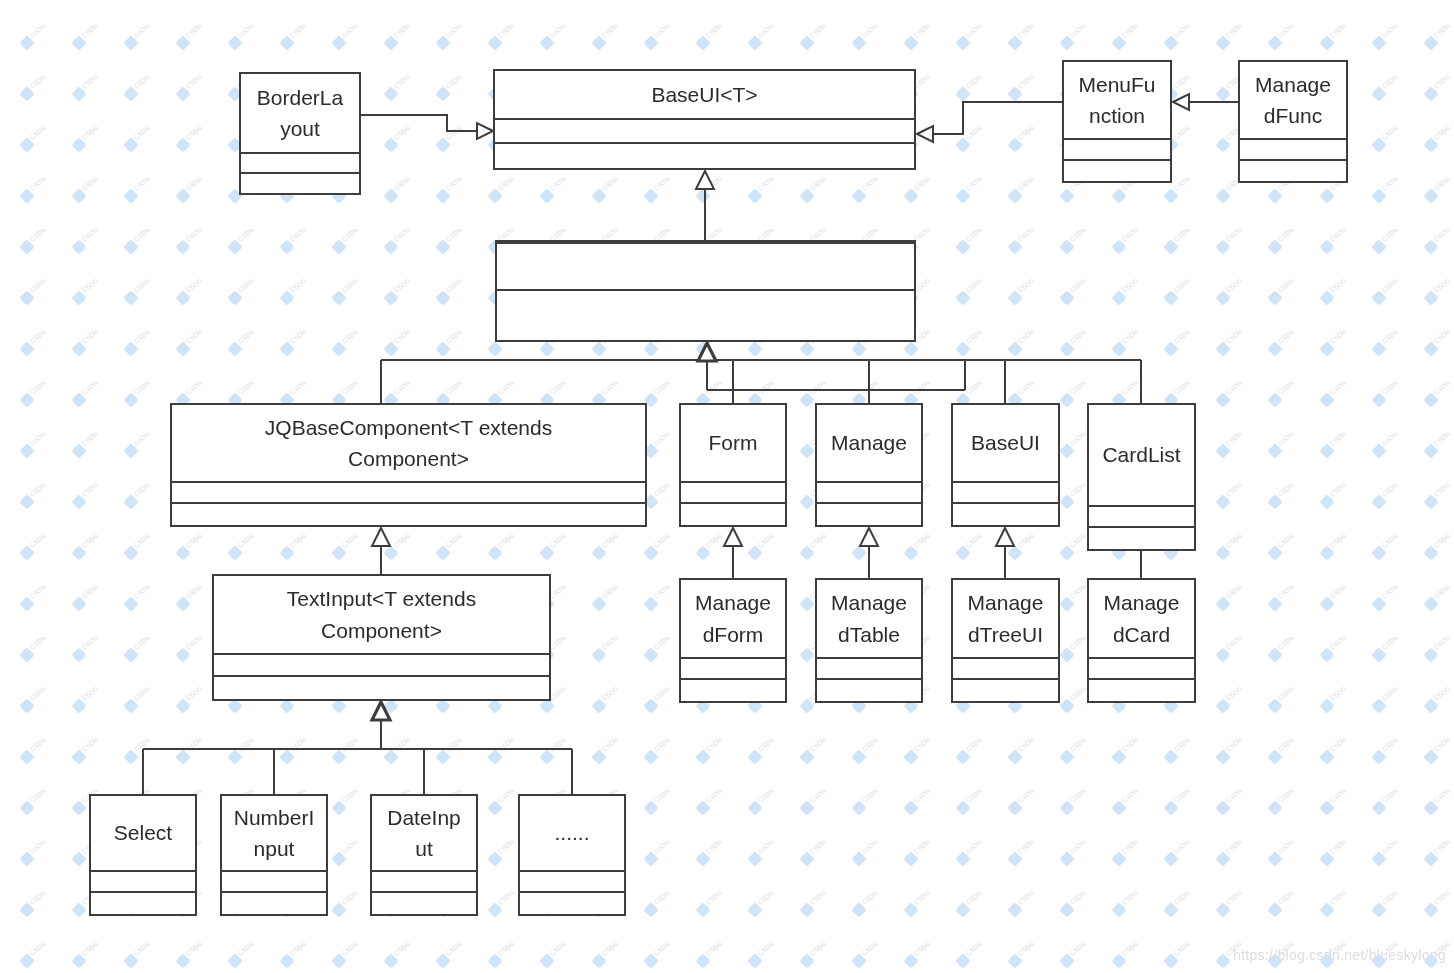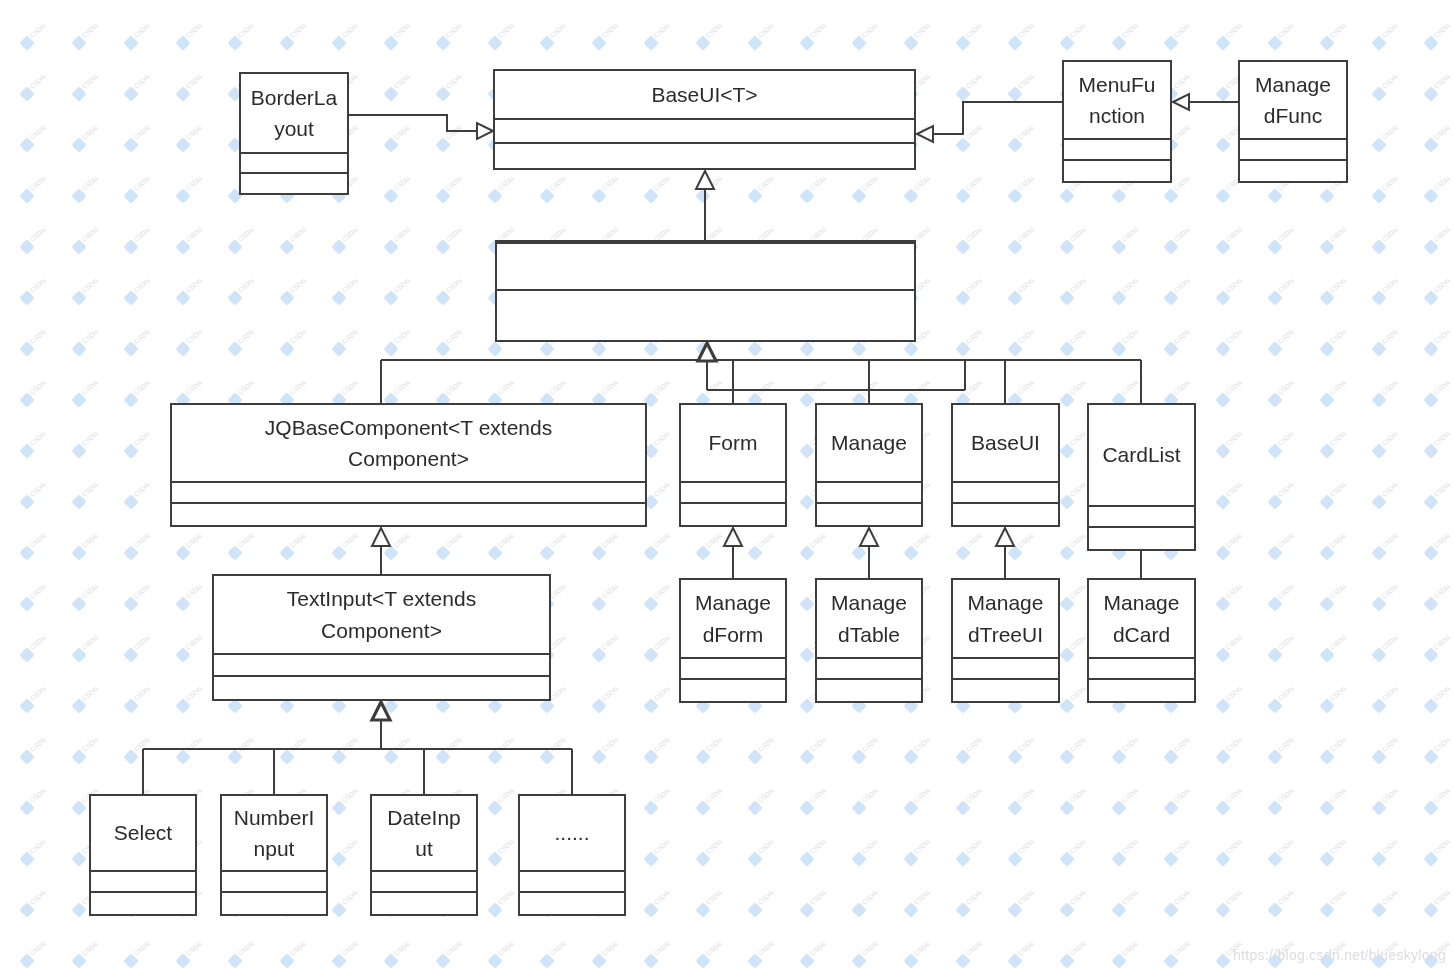--- a/index.html
+++ b/index.html
@@ -2230,21 +2230,21 @@
       <path d="M381 720 V749"></path>
       <path d="M143 749 H572"></path>
       <path d="M143 749 V794"></path>
       <path d="M274 749 V794"></path>
       <path d="M424 749 V794"></path>
       <path d="M572 749 V794"></path>
       <polygon class="bold" points="381,702 372,720 390,720"></polygon>
     </g>
   </svg>
 
-  <div class="uml-box" style="left:239px;top:72px;width:110px;height:123px;grid-template-rows:1fr 20px 21px">
+  <div class="uml-box" style="left:239px;top:72px;width:122px;height:123px;grid-template-rows:1fr 20px 21px">
     <div class="uml-title">BorderLa
 yout</div>
     <div class="uml-comp"></div>
     <div class="uml-comp"></div>
   </div>
 
   <div class="uml-box" style="left:493px;top:69px;width:423px;height:101px;grid-template-rows:1fr 24px 26px">
     <div class="uml-title">BaseUI&lt;T&gt;</div>
     <div class="uml-comp"></div>
     <div class="uml-comp"></div>

